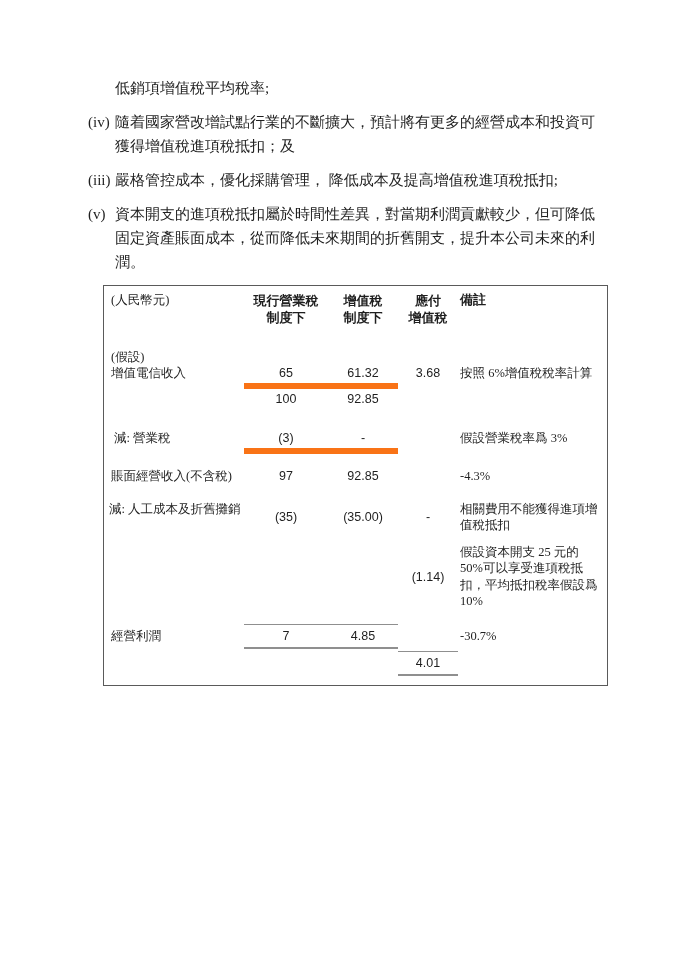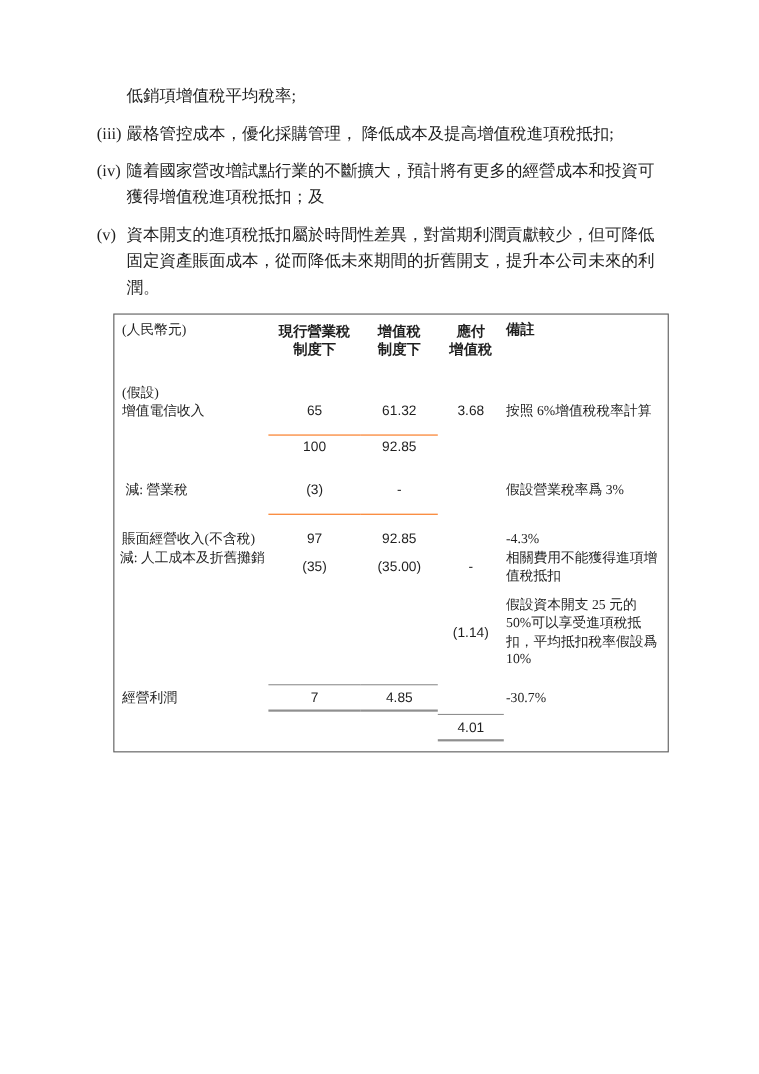--- a/index.html
+++ b/index.html
@@ -29,40 +29,40 @@
     font-size:12.5px; line-height:16px;
   }
   .trow { display:grid; grid-template-columns:135px 84px 70px 60px 1fr; align-items:start; }
   .c { padding:0 2px; }
   .num { text-align:center; font-family:"Liberation Sans","DejaVu Sans",sans-serif; font-size:12.5px; }
   .th { font-weight:bold; font-size:13px; line-height:17px;font-family:Liberation Serif, serif; }
   .lblcell {}
   .rmk { line-height:16.5px; }
   .hang { padding-left:20px; text-indent:-20px; }
   .ind  { padding-left:20px; }
-  .rb { border-bottom:1px solid #f97316; padding-bottom:14px; }
+  .rb { border-bottom:6px solid #f97316; padding-bottom:2px; }
   .total { border-top:1px solid #8f8f8f; border-bottom:2px solid #8f8f8f; padding-top:3px; padding-bottom:3px; }
   .vc { align-self:center; }
   .mt2 { margin-top:2px; } .mt10 { margin-top:10px; }
-  .mt12 { margin-top:23px; } .mt14 { margin-top:14px; } .mt16 { }
+  .mt12 { margin-top:23px; } .mt14 { margin-top:14px; } .mt16 { margin-top:16px; }
 </style>
 </head>
 <body>
 
 <div class="page">
 
   <div class="intro">低銷項增值稅平均稅率;</div>
 
   <div class="li">
+    <span class="marker">(iv)</span>
+    <span class="itext">隨着國家營改增試點行業的不斷擴大，預計將有更多的經營成本和投資可獲得增值稅進項稅抵扣；及</span>
+  </div>
+  <div class="li">
     <span class="marker">(iii)</span>
     <span class="itext">嚴格管控成本，優化採購管理， 降低成本及提高增值稅進項稅抵扣;</span>
-  </div>
-  <div class="li">
-    <span class="marker">(iv)</span>
-    <span class="itext">隨着國家營改增試點行業的不斷擴大，預計將有更多的經營成本和投資可獲得增值稅進項稅抵扣；及</span>
   </div>
   <div class="li">
     <span class="marker">(v)</span>
     <span class="itext">資本開支的進項稅抵扣屬於時間性差異，對當期利潤貢獻較少，但可降低固定資產賬面成本，從而降低未來期間的折舊開支，提升本公司未來的利潤。</span>
   </div>
 
 
   <div class="table">
 
     <div class="trow">

